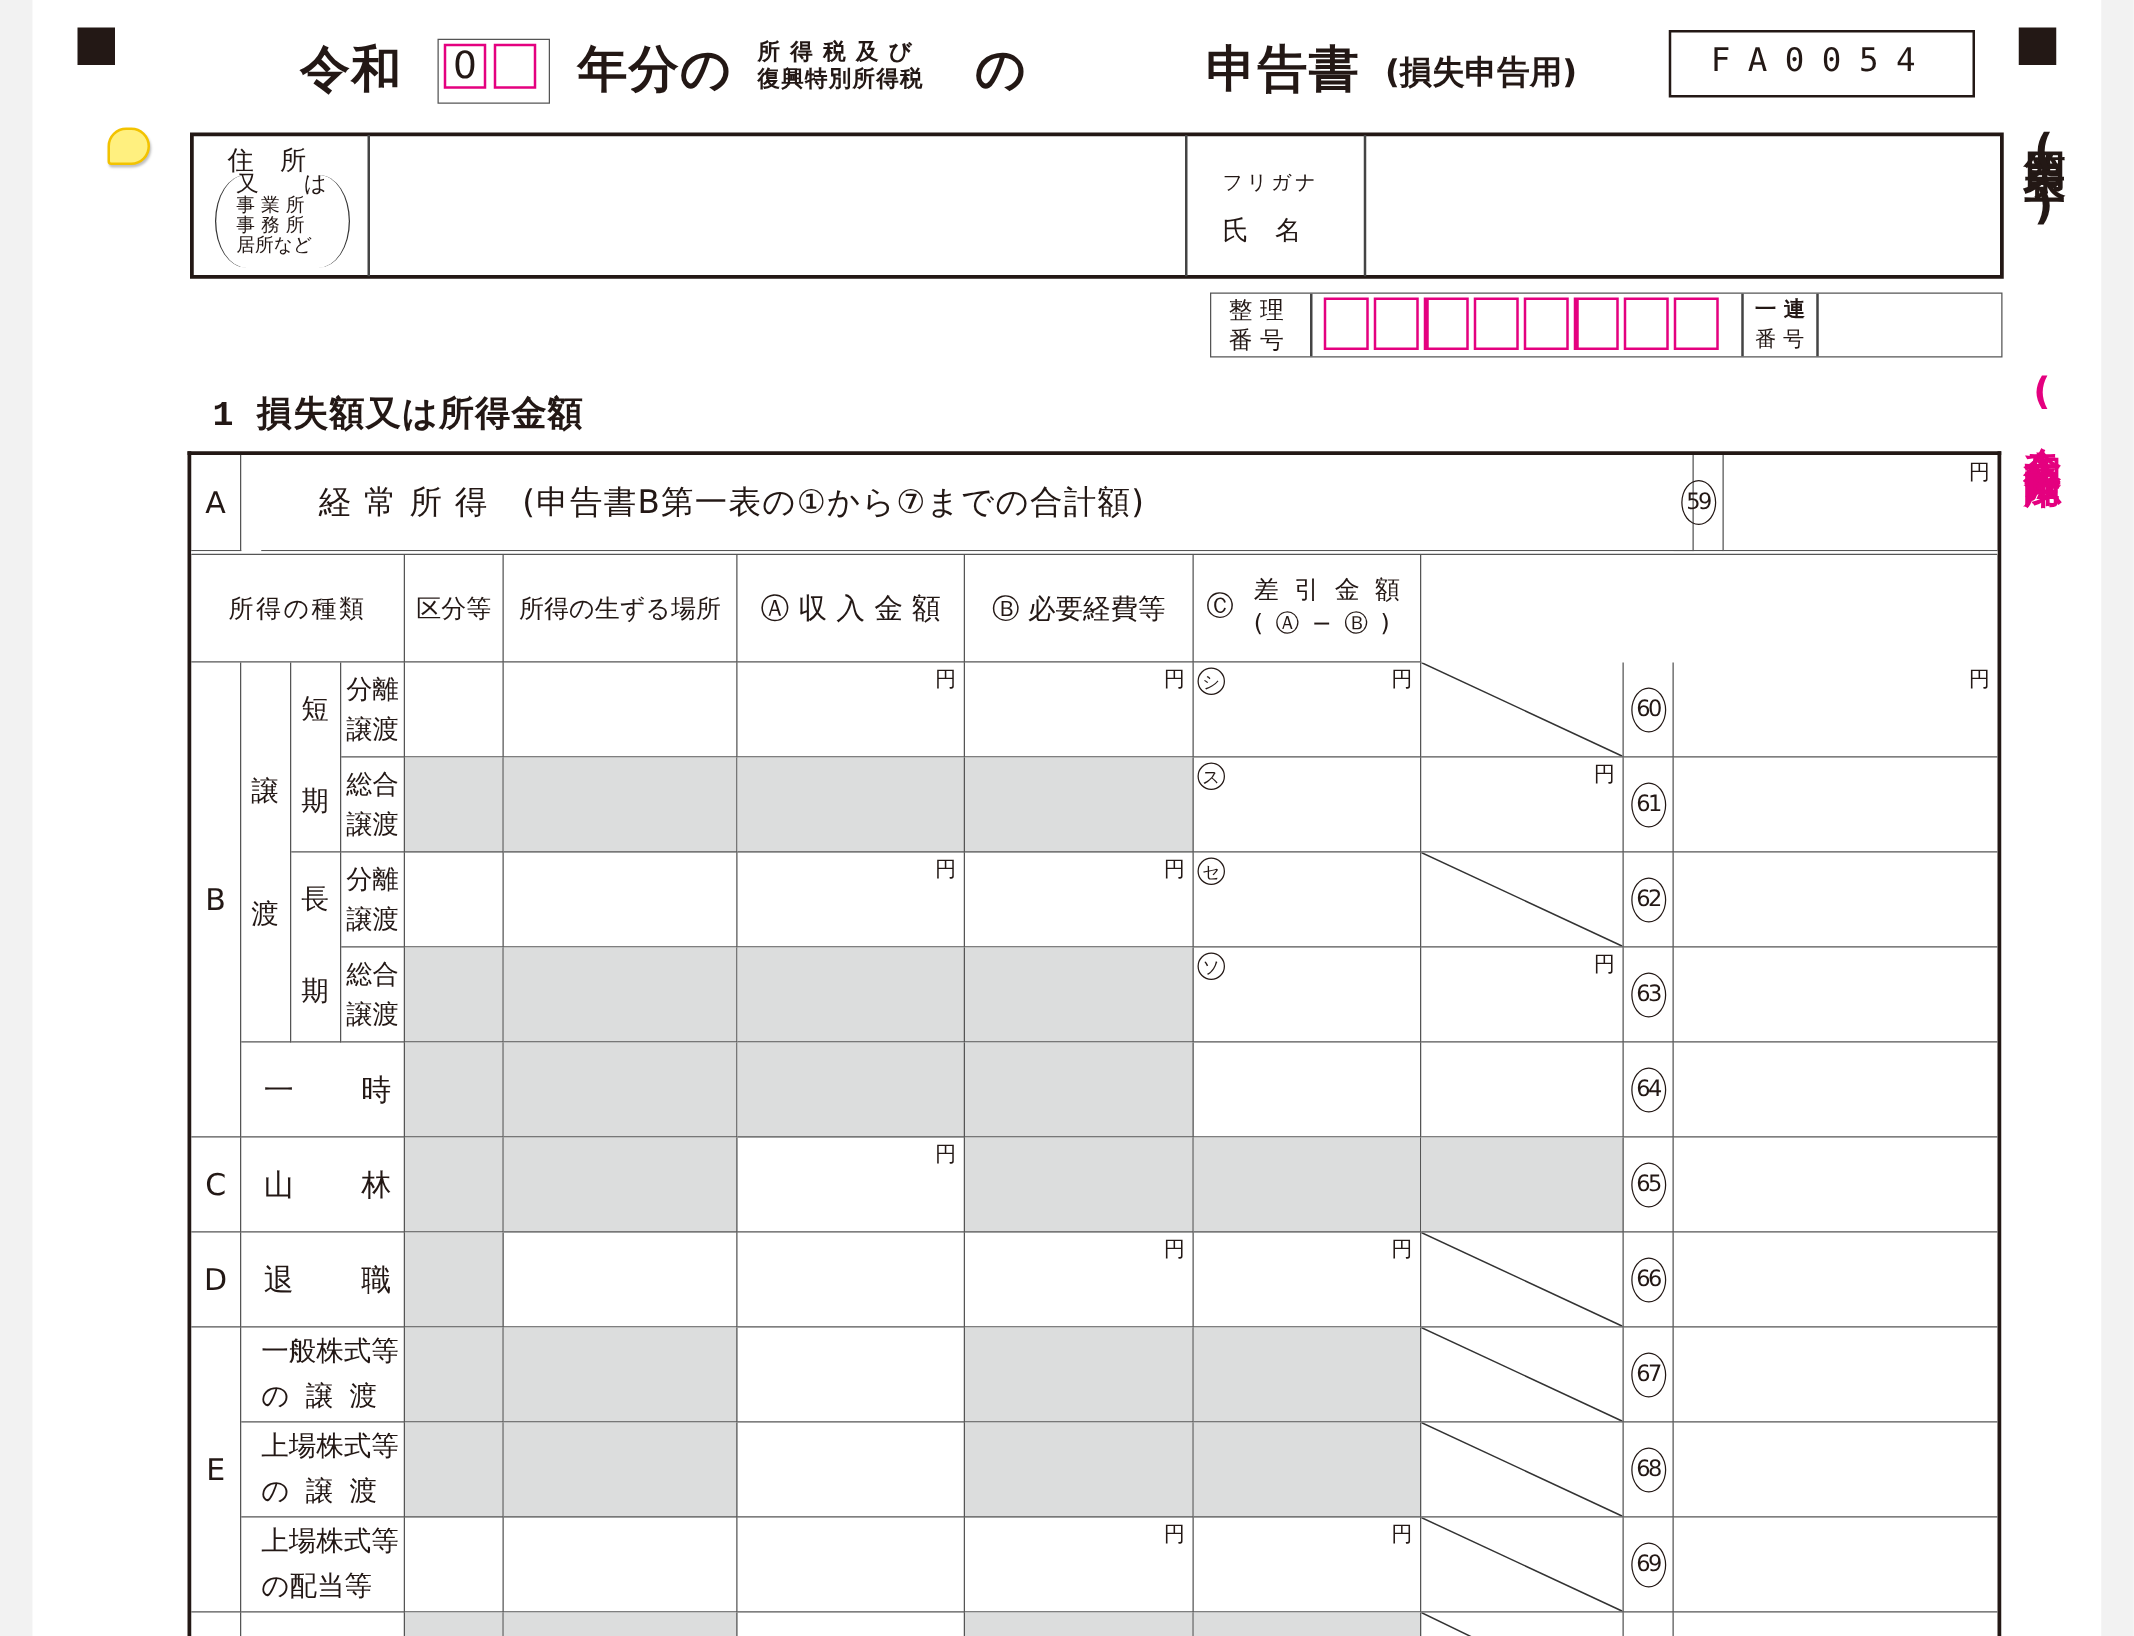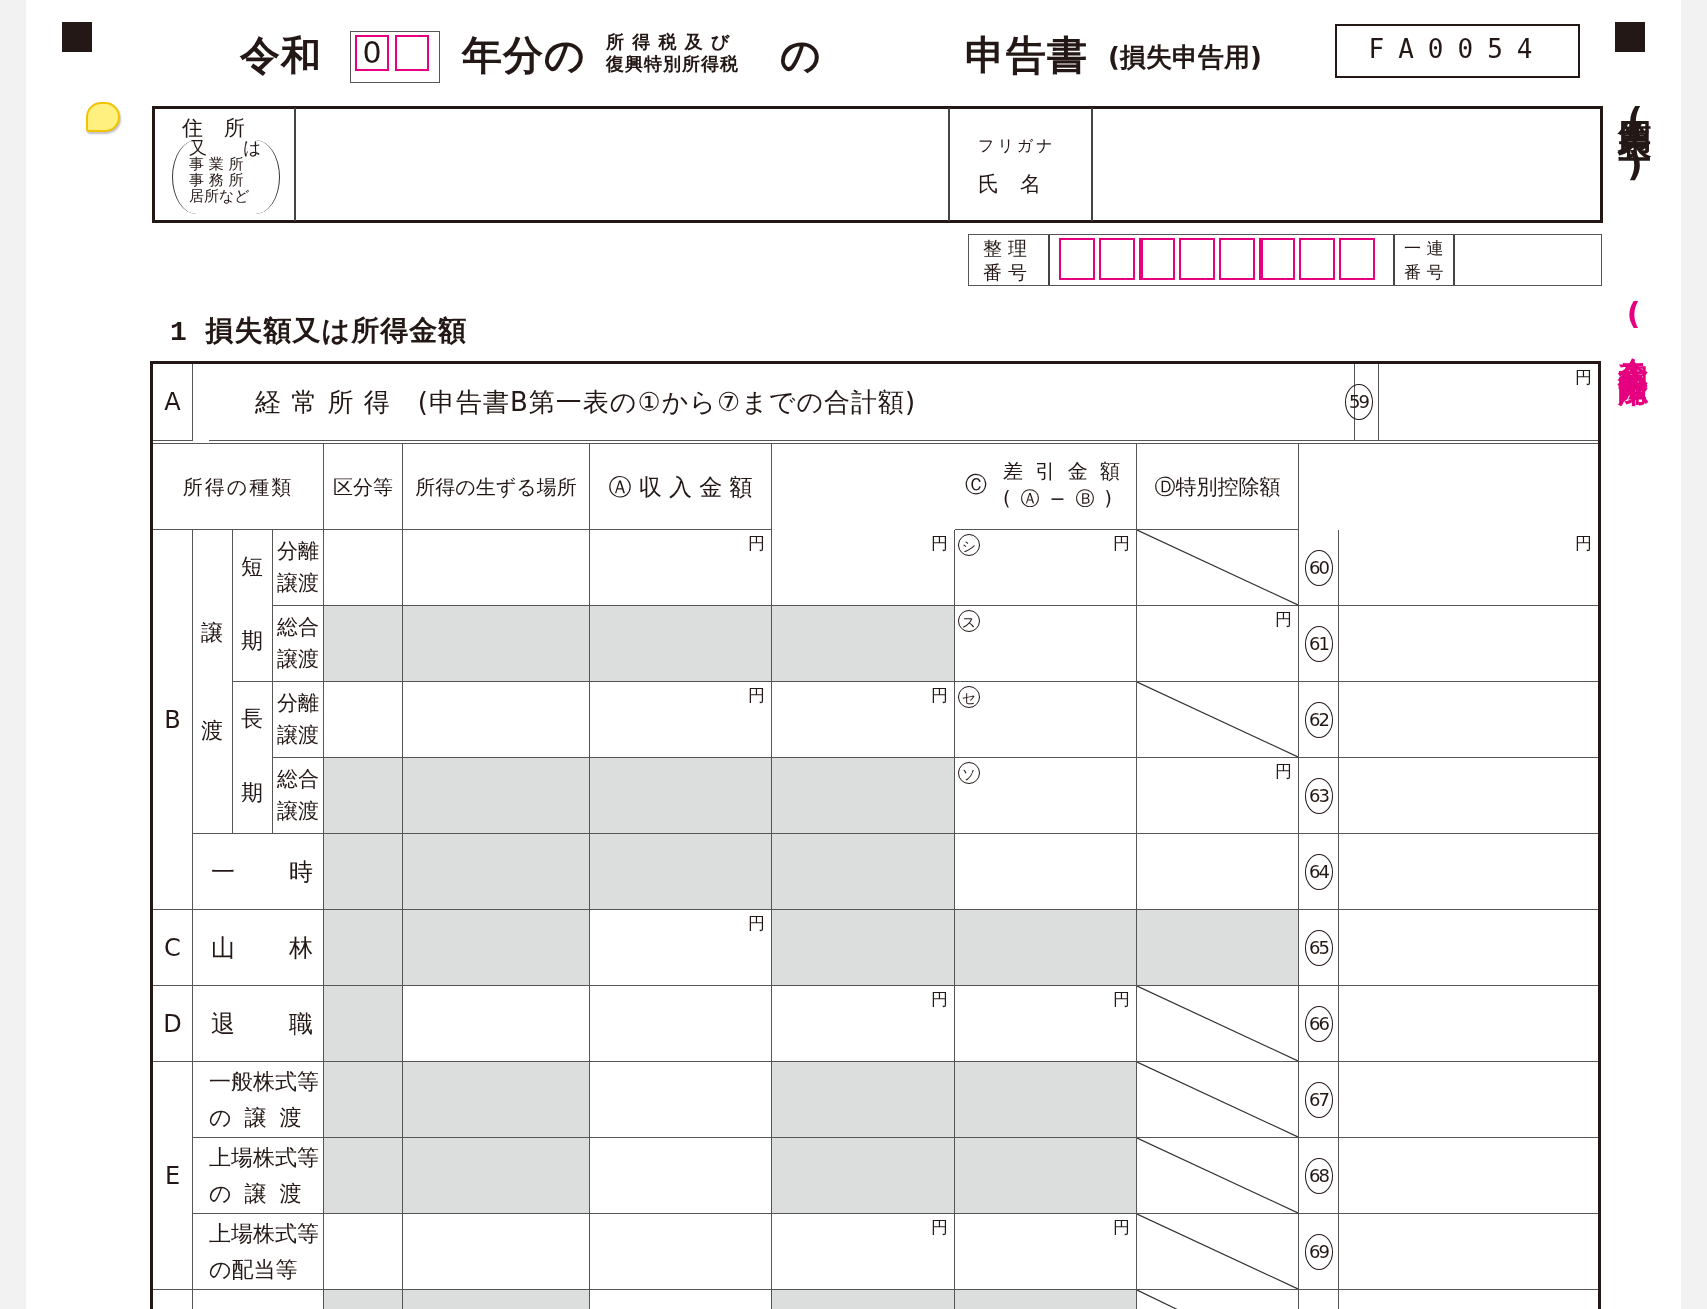--- a/index.html
+++ b/index.html
@@ -94,21 +94,21 @@
 <div class="line-v" style="left:1048px;top:235px;height:50px;"></div>
 <div class="seiri-cell" style="left:1059px;"></div>
 <div class="seiri-cell" style="left:1099px;"></div>
 <div class="seiri-cell" style="left:1139px;border-left-width:4px;"></div>
 <div class="seiri-cell" style="left:1179px;"></div>
 <div class="seiri-cell" style="left:1219px;"></div>
 <div class="seiri-cell" style="left:1259px;border-left-width:4px;"></div>
 <div class="seiri-cell" style="left:1299px;"></div>
 <div class="seiri-cell" style="left:1339px;"></div>
 <div class="line-v" style="left:1393px;top:235px;height:50px;"></div>
-<div class="lbl" style="left:1404px;top:236px;font-size:17px;line-height:24px;">一 連</div>
+<div class="lbl" style="left:1404px;top:236px;font-size:17px;line-height:24px;font-weight:bold;">一 連</div>
 <div class="lbl" style="left:1404px;top:260px;font-size:17px;line-height:24px;">番 号</div>
 <div class="line-v" style="left:1453px;top:235px;height:50px;"></div>
 <div class="abs" style="left:1455px;top:236px;width:145px;height:48px;"></div>
 
 <div class="section-title">1 損失額又は所得金額</div>
 
 <div class="tbl" style="border-left:3px solid #231815;border-right:3px solid #231815;border-top:3px solid #231815;box-sizing:border-box;">
 
   <div class="cell" style="left:0;top:0;width:40px;height:77px;">
     <div class="ctr" style="font-size:24px;">A</div>
@@ -128,29 +128,29 @@
       <div class="hdr-txt" style="letter-spacing:2px;">所得の種類</div>
     </div>
   <div class="cell" style="left:171px;top:80px;width:79px;height:86px;">
       <div class="hdr-txt">区分等</div>
     </div>
   <div class="cell" style="left:437px;top:80px;width:182px;height:86px;">
       <div class="hdr-txt" style="font-size:23px;">Ⓐ 収 入 金 額</div>
     </div>
   <div class="cell" style="left:250px;top:80px;width:187px;height:86px;">
       <div class="hdr-txt">所得の生ずる場所</div>
+    </div>
+  <div class="cell" style="left:619px;top:80px;width:183px;height:86px;">
+      <div class="hdr-txt" style="font-size:22px;">Ⓑ 必要経費等</div>
     </div>
   <div class="cell" style="left:802px;top:80px;width:182px;height:86px;">
     <div class="abs" style="left:10px;top:26px;font-size:22px;">Ⓒ</div>
     <div class="abs" style="left:48px;top:14px;font-size:20px;letter-spacing:3px;white-space:nowrap;">差 引 金 額</div>
     <div class="abs" style="left:48px;top:42px;font-size:19px;white-space:nowrap;letter-spacing:2px;">( Ⓐ − Ⓑ )</div>
   </div>
-  <div class="cell" style="left:984px;top:80px;width:162px;height:86px;">
-      <div class="hdr-txt" style="font-size:21px;">Ⓓ特別控除額</div>
-    </div>
 
   <div class="cell" style="left:0;top:166px;width:40px;height:380px;">
       <div class="ctr" style="font-size:24px;">B</div>
     </div>
   <div class="cell" style="left:40px;top:166px;width:40px;height:304px;">
     <div class="abs" style="left:8px;top:88px;font-size:22px;">譲</div>
     <div class="abs" style="left:8px;top:186px;font-size:22px;">渡</div>
   </div>
   <div class="cell" style="left:80px;top:166px;width:40px;height:152px;">
     <div class="abs" style="left:8px;top:22px;font-size:22px;">短</div>

